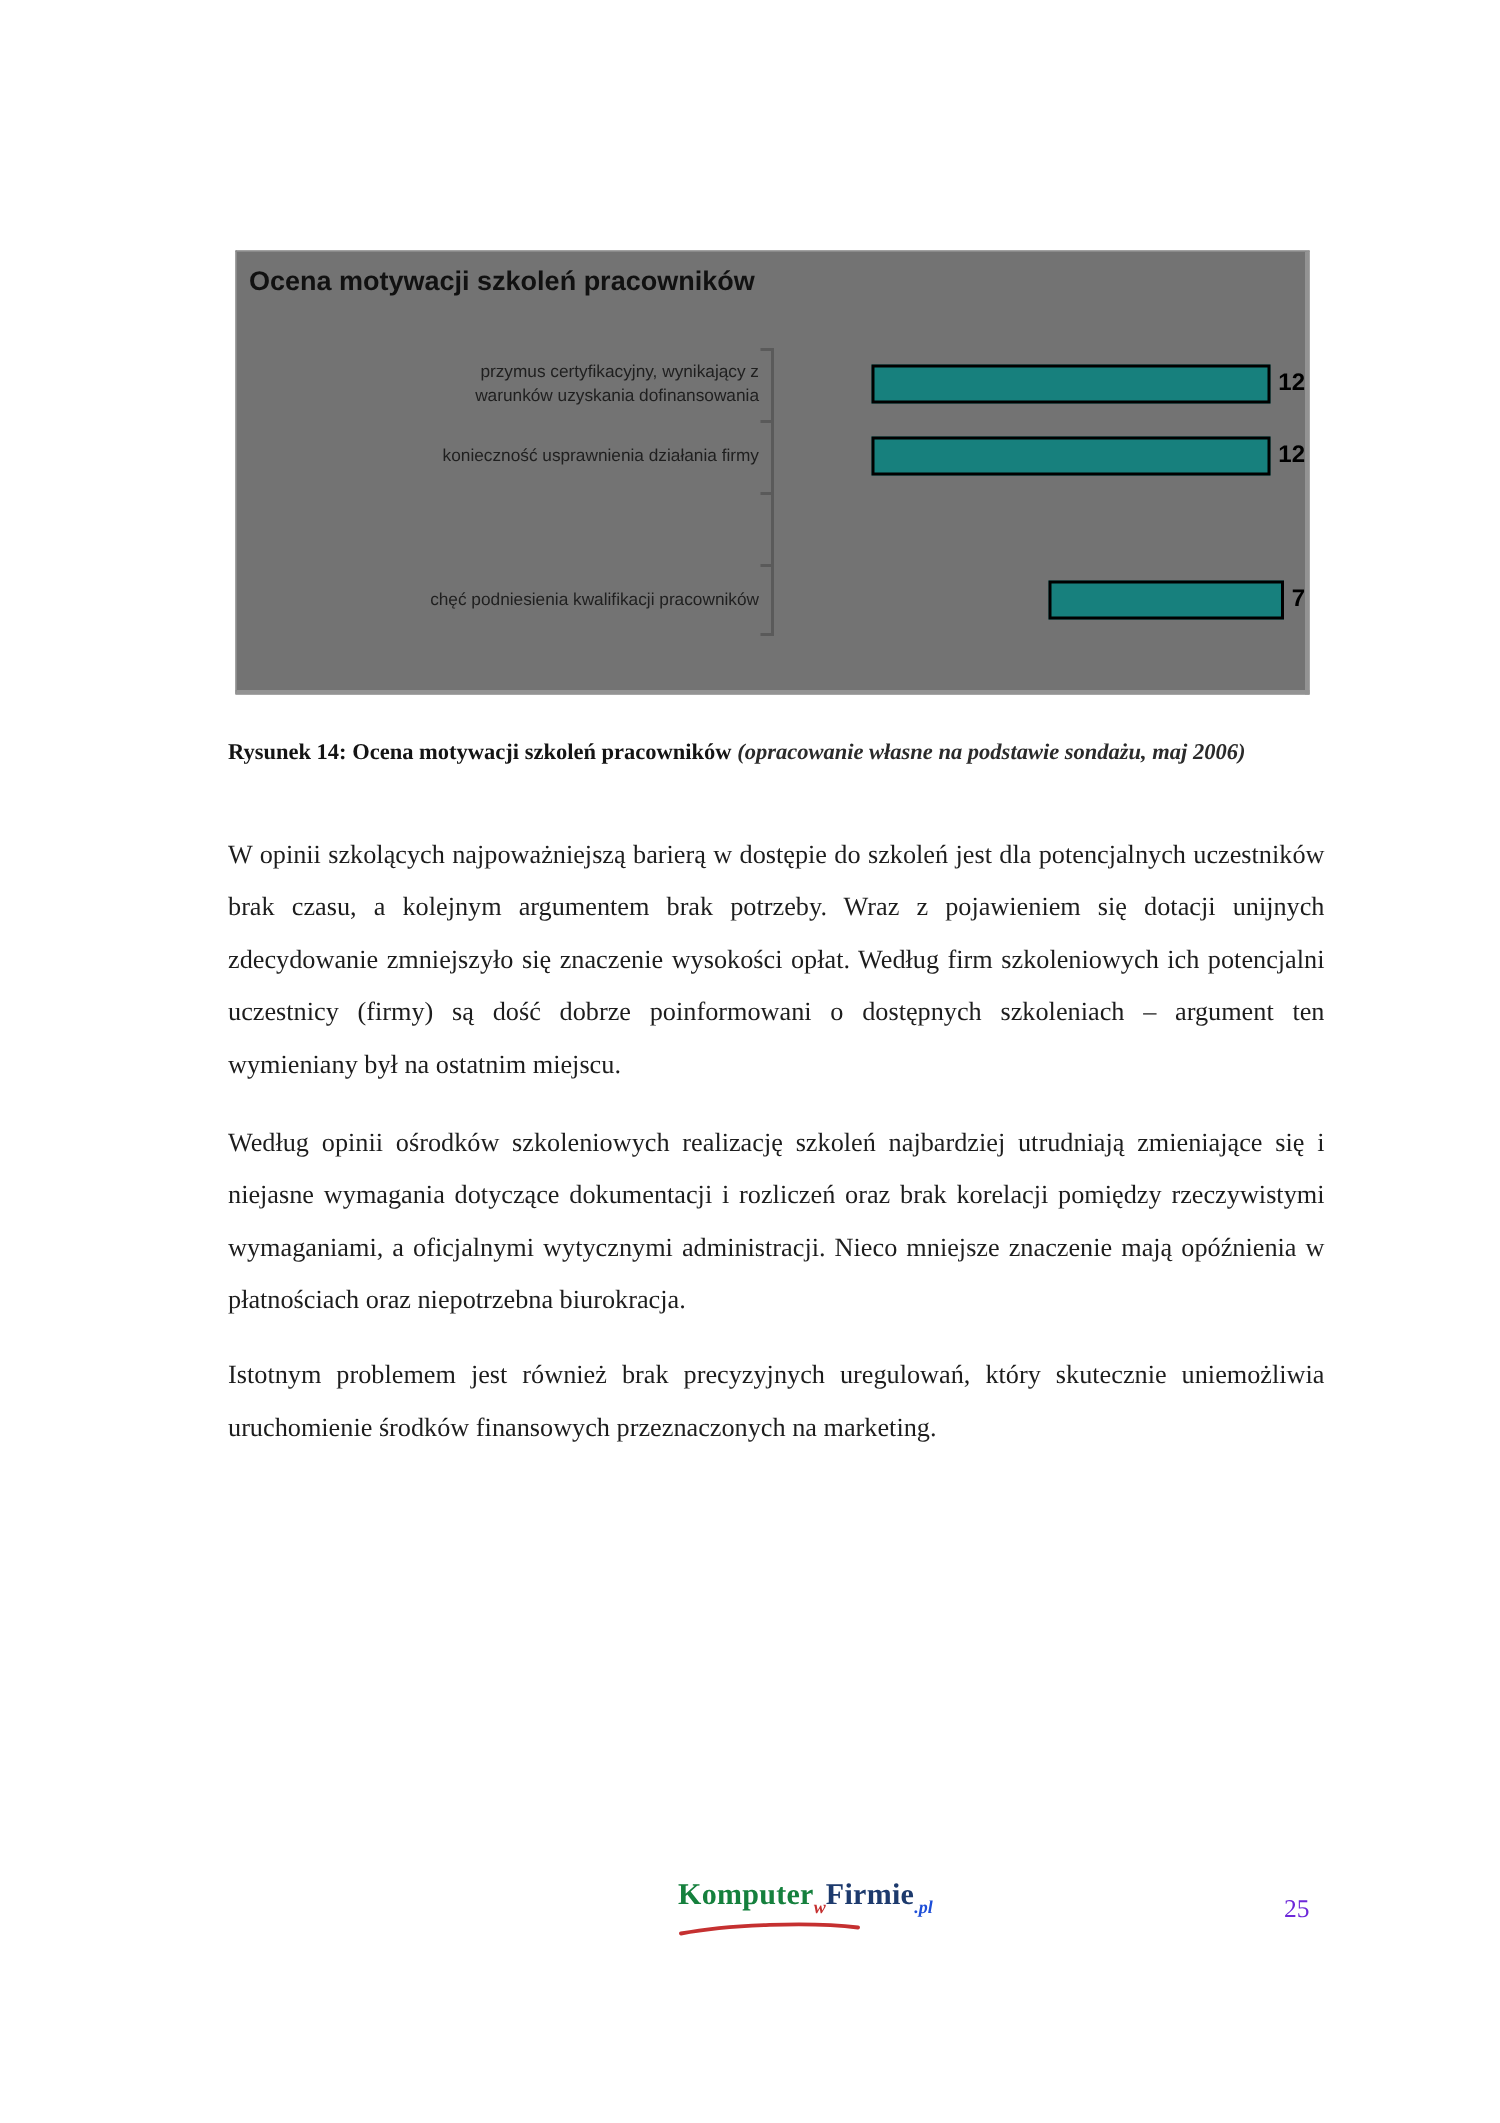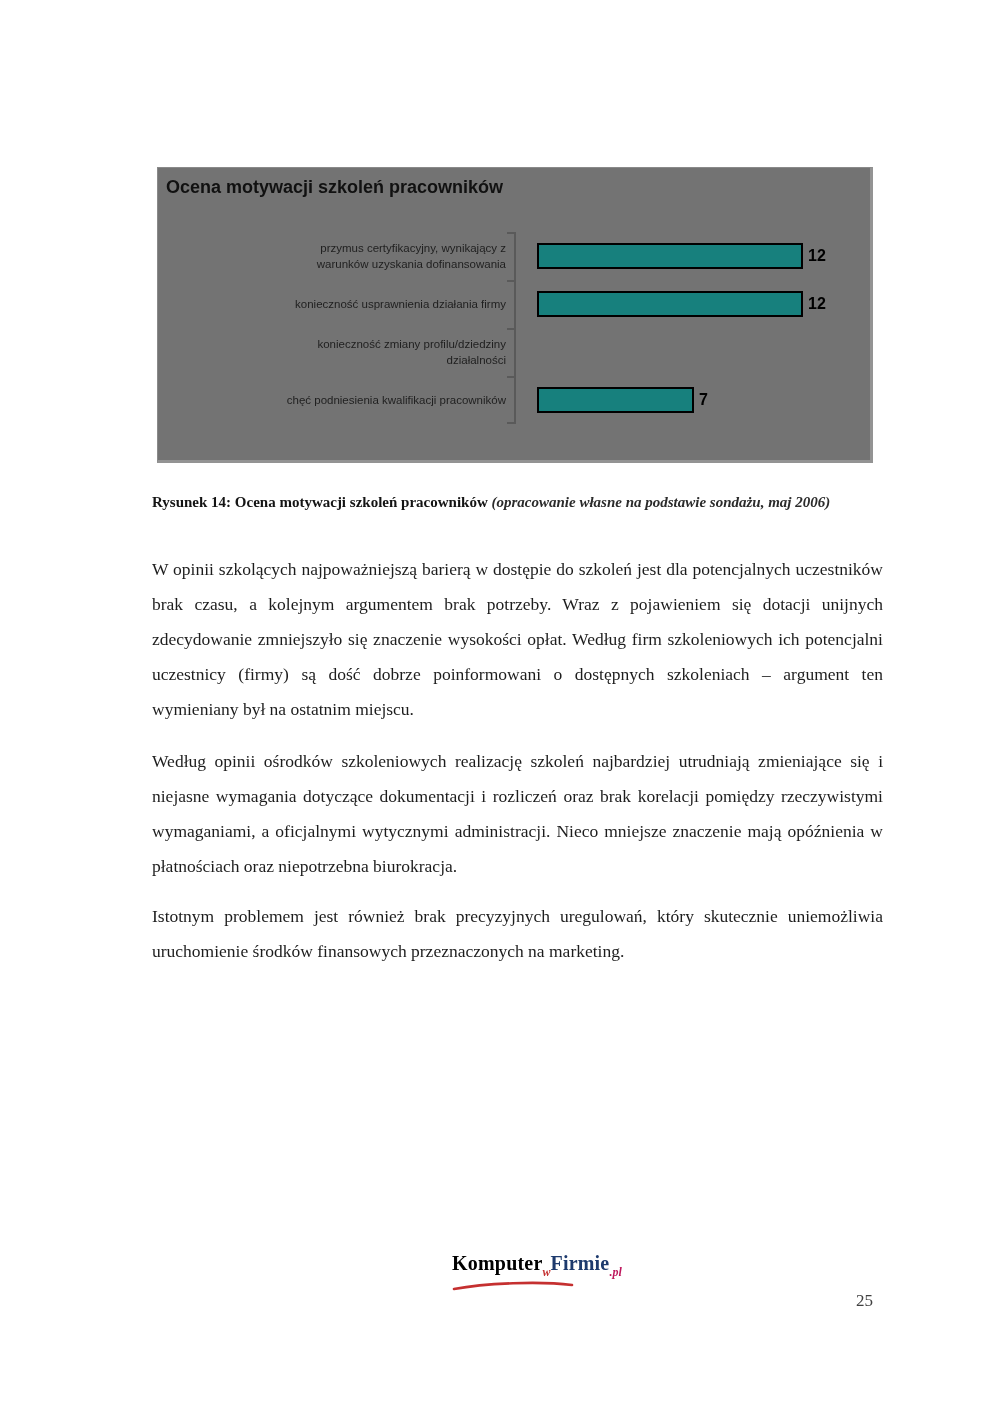--- a/index.html
+++ b/index.html
@@ -22,21 +22,21 @@
   .axis{position:absolute;left:356px;top:0;width:2px;height:100%;background:#5a5a5a;}
   .tick{position:absolute;left:-7px;width:7px;height:2px;background:#5a5a5a;}
   .tick.t0{top:0;} .tick.t1{top:25%;} .tick.t2{top:50%;} .tick.t3{top:75%;} .tick.t4{bottom:0;}
   .bar-row{height:48px;display:flex;align-items:center;}
   .bar-label{
     width:348px;flex:0 0 348px;text-align:right;padding-right:26px;box-sizing:content-box;
     font-family:"Liberation Sans", sans-serif;font-size:11.5px;line-height:1.4;color:#1f1f1f;
   }
   .bar-label span{display:block;}
   .bar-label span:empty{display:none;}
-  .bar-zone{display:flex;align-items:center;padding-left:5px;flex:1;}
+  .bar-zone{display:flex;align-items:center;padding-left:5px;flex:1;justify-content:flex-end;}
   .bar{height:22px;border:2px solid #000;box-sizing:content-box;}
   .bar-value{
     font-family:"Liberation Sans", sans-serif;font-size:16px;font-weight:600;
     color:#000;margin-left:5px;
   }
 
   
   .figure-caption{
     position:absolute;left:152px;top:494px;width:740px;font-size:15px;color:#141414;
   }
@@ -54,21 +54,21 @@
   .footer-logo{position:absolute;left:452px;top:1252px;width:130px;height:48px;}
   .logo-main{
     font-family:"Liberation Serif", serif;font-weight:bold;font-size:20px;
     letter-spacing:0.2px;
   }
   .logo-sub{
     font-family:"Liberation Serif", serif;font-weight:bold;font-style:italic;
     font-size:12px;position:relative;top:6px;
   }
   .logo-swoosh{position:absolute;left:0;top:26px;}
-  .page-number{position:absolute;left:856px;top:1291px;font-size:17px;color:#404040;}
+  .page-number{position:absolute;left:856px;top:1263px;font-size:17px;color:#6d28d9;}
 </style>
 </head>
 <body>
 
 <div class="chart-frame">
   <div class="chart-title">Ocena motywacji szkoleń pracowników</div>
 
   <div class="plot-area">
 
     <div class="bar-row">
@@ -87,24 +87,20 @@
         <span>konieczność usprawnienia działania firmy</span>
 
       </div>
       <div class="bar-zone">
         <div class="bar" style="width: 262px; background: rgb(23, 128, 125); border-color: rgb(0, 0, 0);"></div>
         <span class="bar-value">12</span>
       </div>
     </div>
 
     <div class="bar-row">
-      <div class="bar-label">
-        <span>konieczność zmiany profilu/dziedziny</span>
-        <span>działalności</span>
-      </div>
     </div>
 
     <div class="bar-row">
       <div class="bar-label">
         <span>chęć podniesienia kwalifikacji pracowników</span>
 
       </div>
       <div class="bar-zone">
         <div class="bar" style="width: 153px; background: rgb(23, 128, 125); border-color: rgb(0, 0, 0);"></div>
         <span class="bar-value">7</span>
@@ -123,18 +119,18 @@
 
 <div class="figure-caption">
   <span class="cap-bold">Rysunek 14: Ocena motywacji szkoleń pracowników </span><span class="cap-italic">(opracowanie własne na podstawie sondażu, maj 2006)</span>
 </div>
 
 <p class="body-par p1">W opinii szkolących najpoważniejszą barierą w dostępie do szkoleń jest dla potencjalnych uczestników brak czasu, a kolejnym argumentem brak potrzeby. Wraz z pojawieniem się dotacji unijnych zdecydowanie zmniejszyło się znaczenie wysokości opłat. Według firm szkoleniowych ich potencjalni uczestnicy (firmy) są dość dobrze poinformowani o dostępnych szkoleniach – argument ten wymieniany był na ostatnim miejscu.</p>
 <p class="body-par p2">Według opinii ośrodków szkoleniowych realizację szkoleń najbardziej utrudniają zmieniające się i niejasne wymagania dotyczące dokumentacji i rozliczeń oraz brak korelacji pomiędzy rzeczywistymi wymaganiami, a oficjalnymi wytycznymi administracji. Nieco mniejsze znaczenie mają opóźnienia w płatnościach oraz niepotrzebna biurokracja.</p>
 <p class="body-par p3">Istotnym problemem jest również brak precyzyjnych uregulowań, który skutecznie uniemożliwia uruchomienie środków finansowych przeznaczonych na marketing.</p>
 
 <div class="footer-logo">
-  <span class="logo-main" style="color: #000000;">Komputer</span><span class="logo-sub" style="color: rgb(197, 48, 48);">w</span><span class="logo-main" style="color: rgb(29, 58, 109);">Firmie</span><span class="logo-sub" style="color: #be185d;">.pl</span>
+  <span class="logo-main" style="color: #15803d;">Komputer</span><span class="logo-sub" style="color: rgb(197, 48, 48);">w</span><span class="logo-main" style="color: rgb(29, 58, 109);">Firmie</span><span class="logo-sub" style="color: #1d4ed8;">.pl</span>
   <svg class="logo-swoosh" width="126" height="14" viewBox="0 0 126 14">
     <path d="M2 11 C 34 5, 88 3, 120 7" fill="none" stroke="#C53030" stroke-width="2.6" stroke-linecap="round"></path>
   </svg>
 </div>
 <div class="page-number">25</div>
 
 </body></html>

